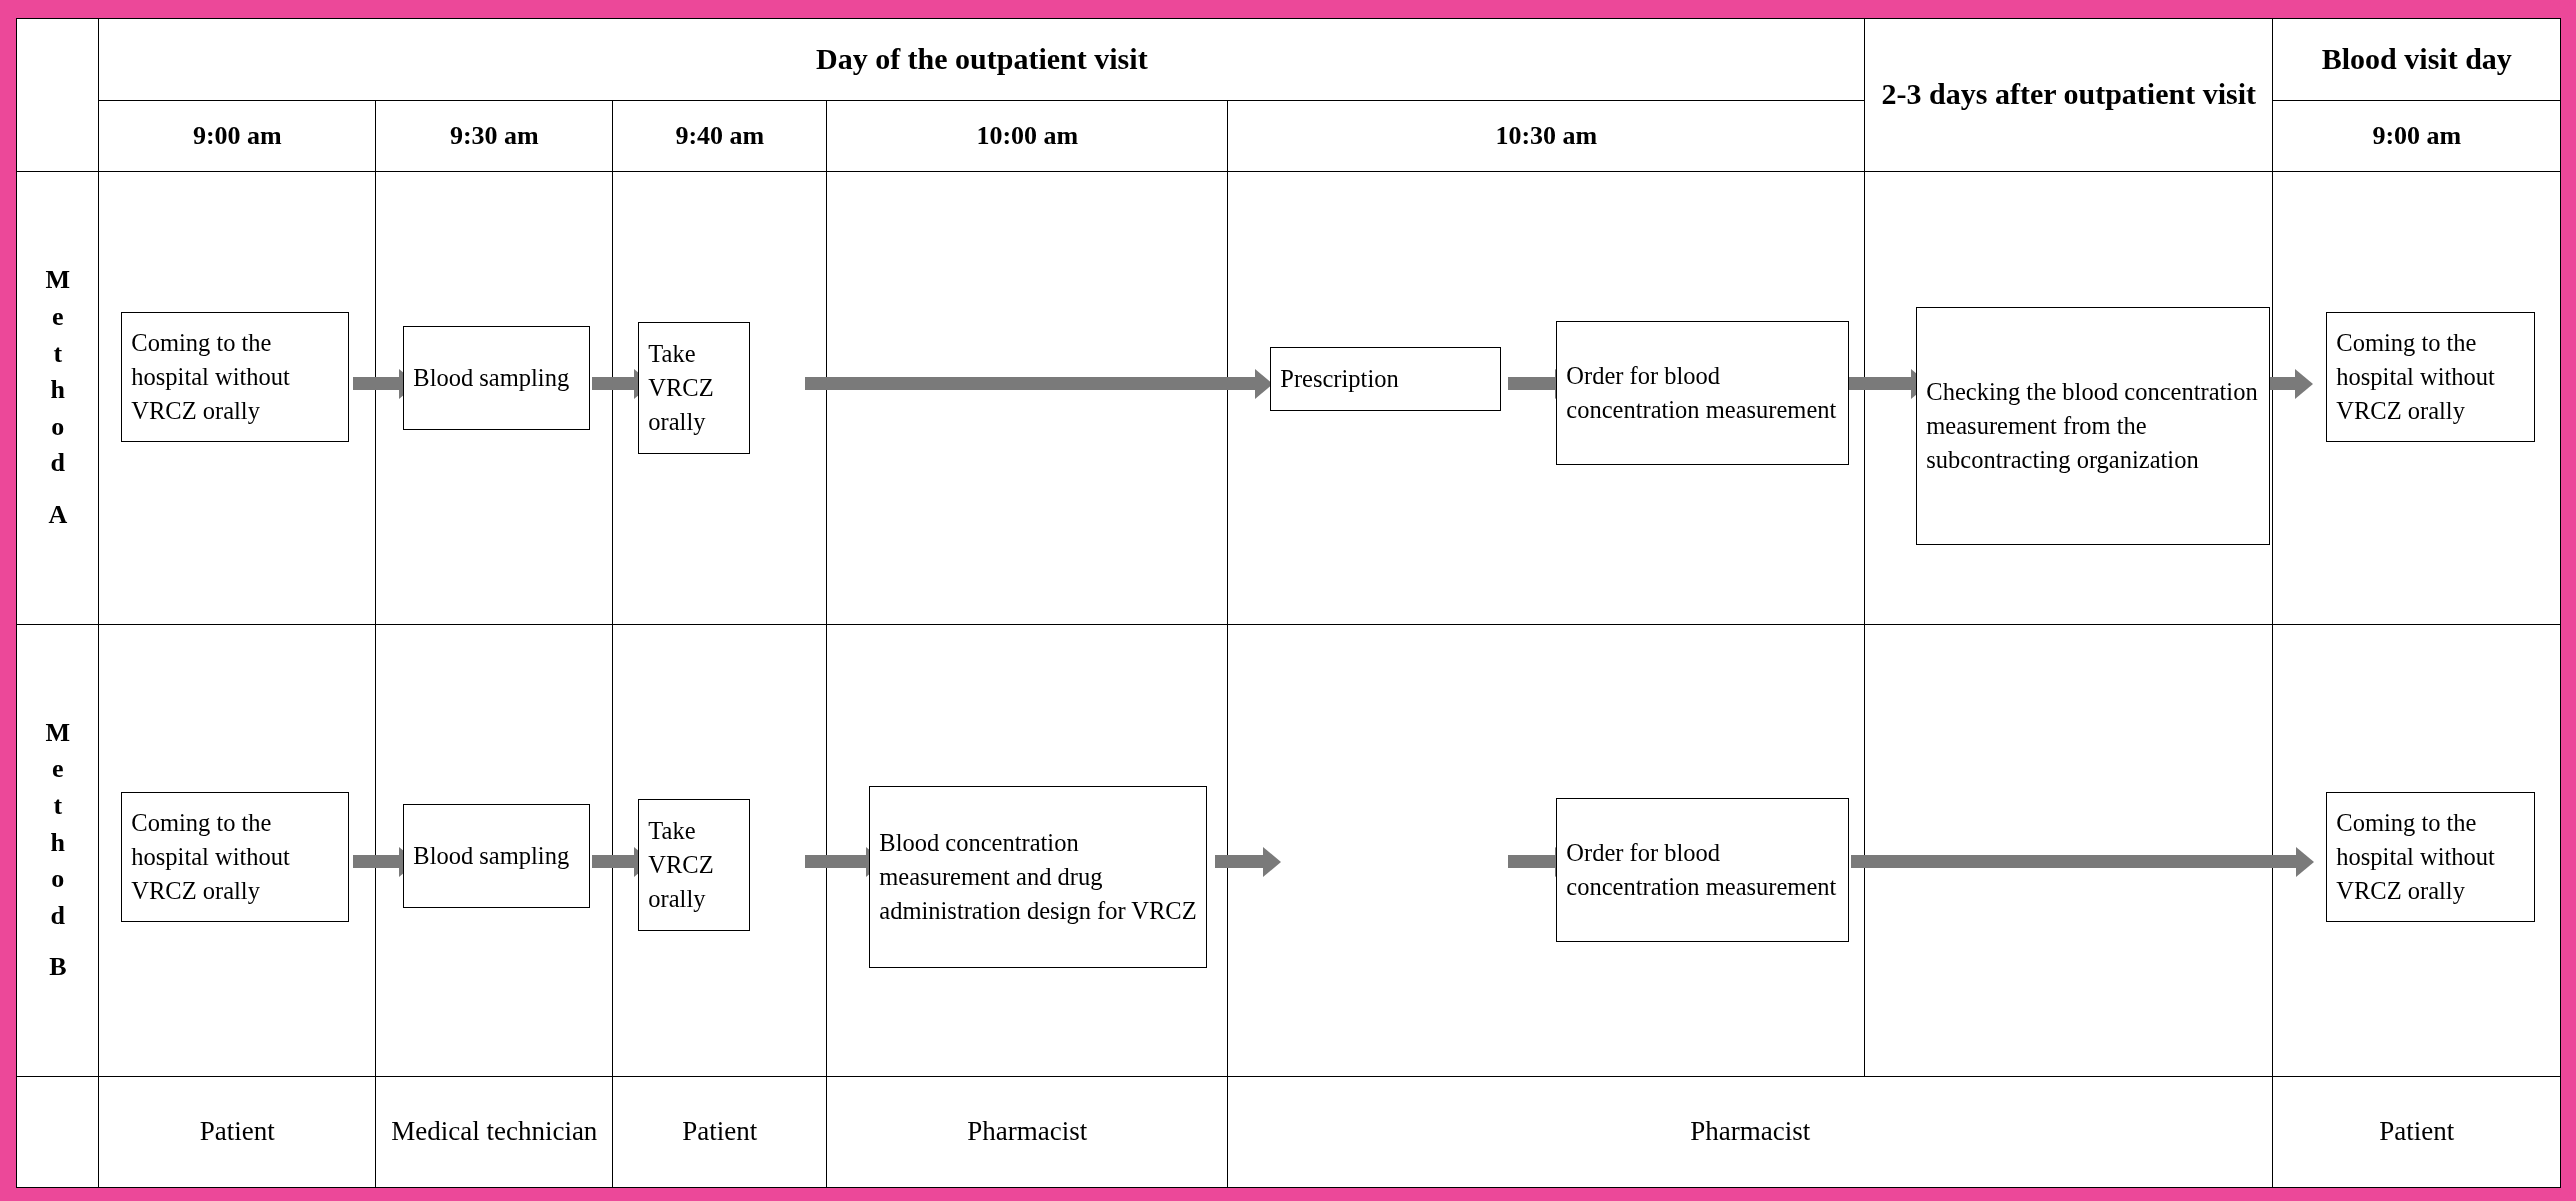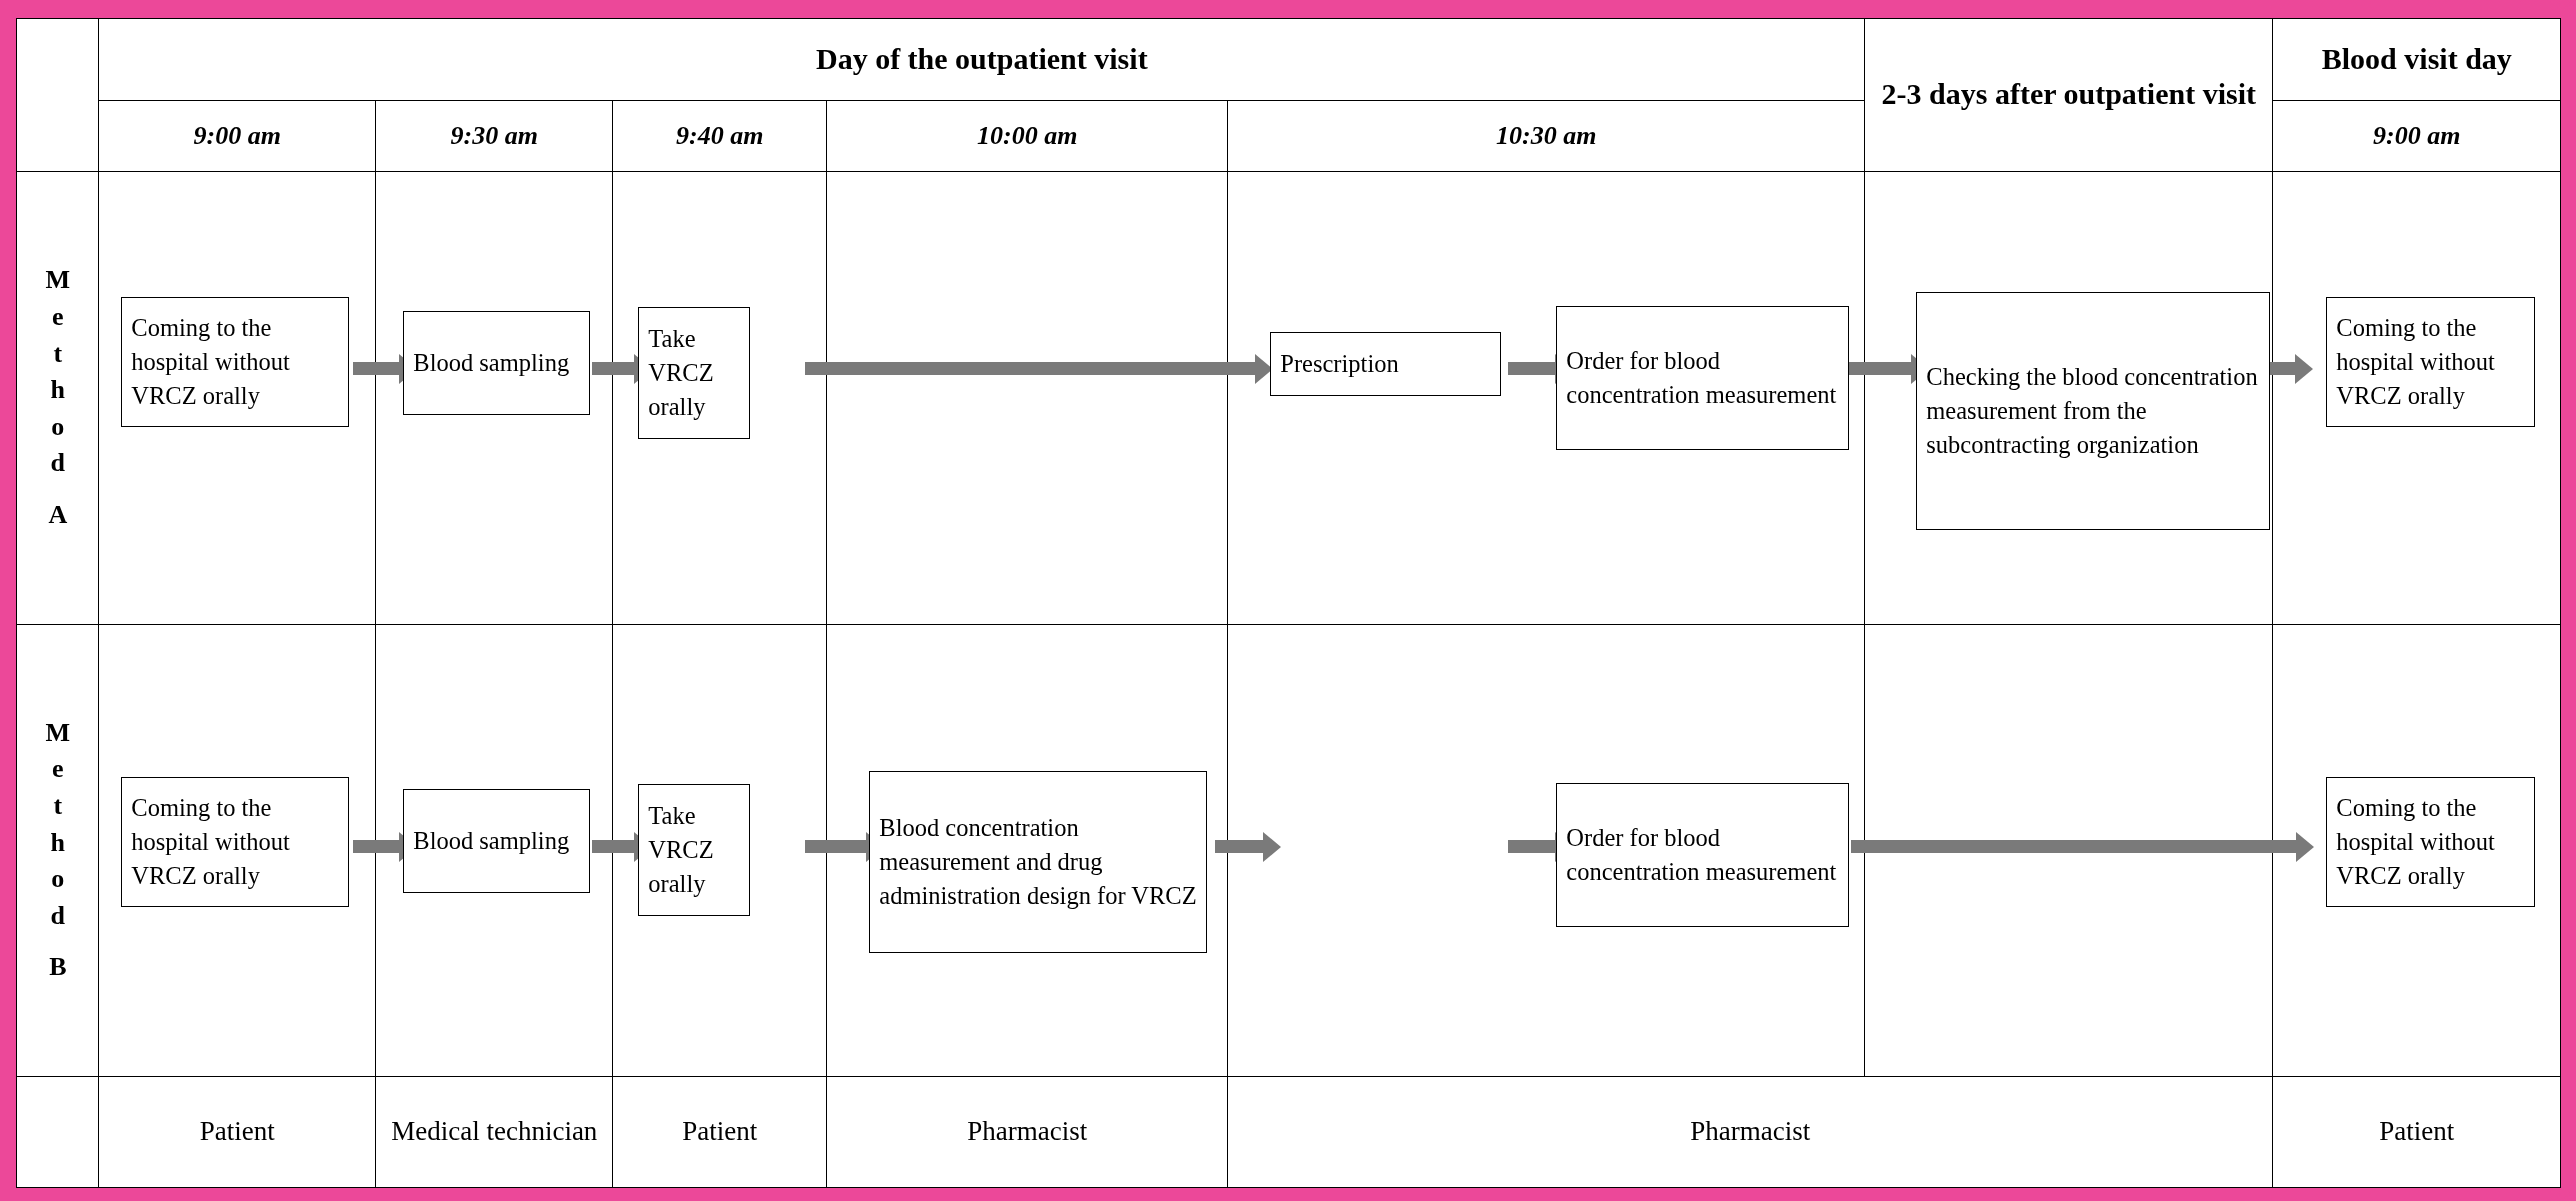--- a/index.html
+++ b/index.html
@@ -21,34 +21,34 @@
   }
   table.grid td{
     border:1.8px solid #000;
     vertical-align:middle;
     text-align:center;
     padding:0;
     position:relative;
     background:#fff;
   }
   .hdr-top{font-size:30px;font-weight:bold;line-height:1.22;}
-  .hdr-sub{font-size:26px;font-weight:bold;line-height:1.2;font-style:italic;}
+  .hdr-sub{font-size:26px;font-weight:bold;line-height:1.2;}
   .foot{font-size:27px;font-weight:normal;line-height:1.2;}
 
   
   .vlabel{
     font-size:26px;font-weight:bold;line-height:1.0;
     display:flex;flex-direction:column;align-items:center;justify-content:center;
     height:100%;
   }
   .vlabel span{display:block;padding:5.3px 0;}
   .vlabel span.gap{padding-top:20px;}
 
   
-  .flow{position:absolute;left:0;top:1px;width:2576px;height:1028px;pointer-events:none;}
+  .flow{position:absolute;left:0;top:16px;width:2576px;height:1028px;pointer-events:none;}
   .flow > *{pointer-events:auto;}
 
   .node{
     position:absolute;
     box-sizing:border-box;
     border:1.8px solid #000;
     background:#fff;
     font-size:24.5px;
     line-height:1.38;
     text-align:left;

